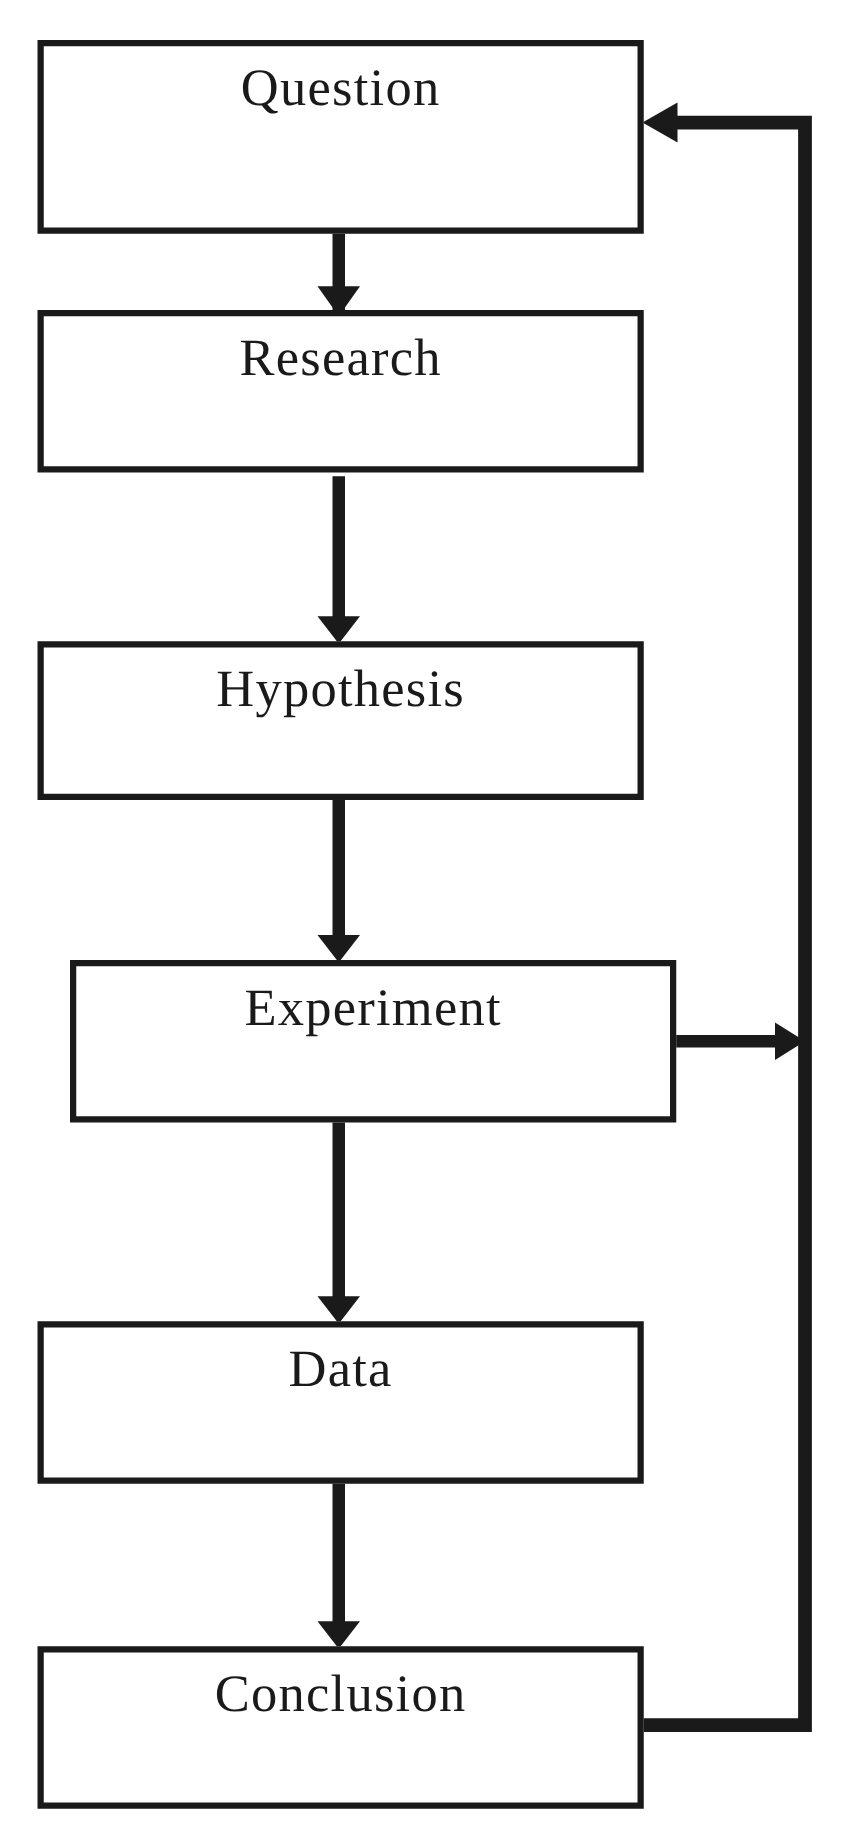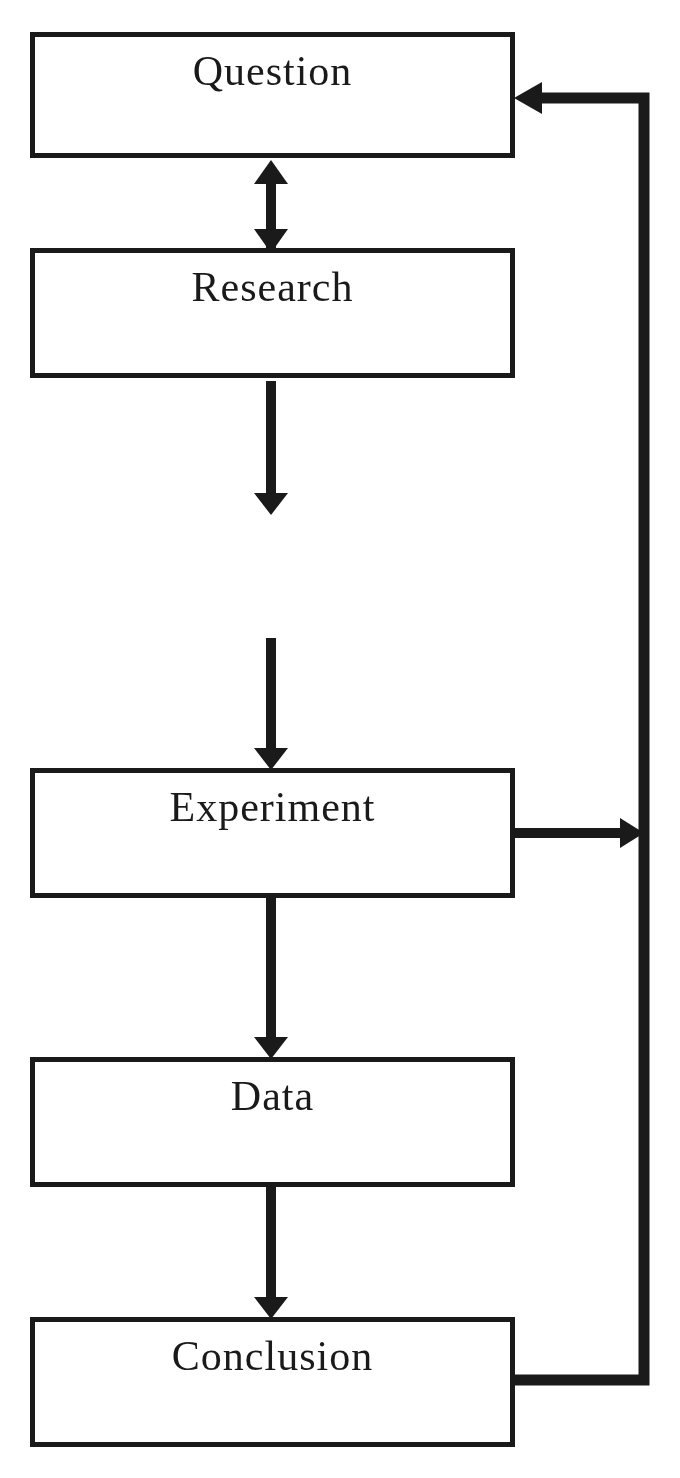--- a/index.html
+++ b/index.html
@@ -31,24 +31,24 @@
     align-items: flex-start;
     padding-top: 13px;
   }
   .node-label {
     font-size: 42px;
     letter-spacing: 1px;
     color: var(--ink);
     line-height: 1.0;
     white-space: nowrap;
   }
-  #node-question   { top: 32px;   height: 126px; }
+  #node-question   { top: 32px;   height: 155px; }
   #node-research   { top: 248px;  height: 130px; }
   #node-hypothesis { top: 513px;  height: 127px; }
-  #node-experiment { top: 768px;  height: 130px; }
+  #node-experiment { top: 768px;  height: 130px; margin-left: 26px; }
   #node-data       { top: 1057px; height: 130px; }
   #node-conclusion { top: 1317px; height: 130px; }
 </style>
 </head>
 <body>
 
 <div class="canvas">
 
   <svg class="connector-layer" viewBox="0 0 680 1478" aria-hidden="true">
 
@@ -90,20 +90,23 @@
   </svg>
 
   <div class="node" id="node-question">
     <span class="node-label">Question</span>
   </div>
 
   <div class="node" id="node-research">
     <span class="node-label">Research</span>
   </div>
 
+  <div class="node" id="node-hypothesis">
+    <span class="node-label">Hypothesis</span>
+  </div>
 
   <div class="node" id="node-experiment">
     <span class="node-label">Experiment</span>
   </div>
 
   <div class="node" id="node-data">
     <span class="node-label">Data</span>
   </div>
 
   <div class="node" id="node-conclusion">

